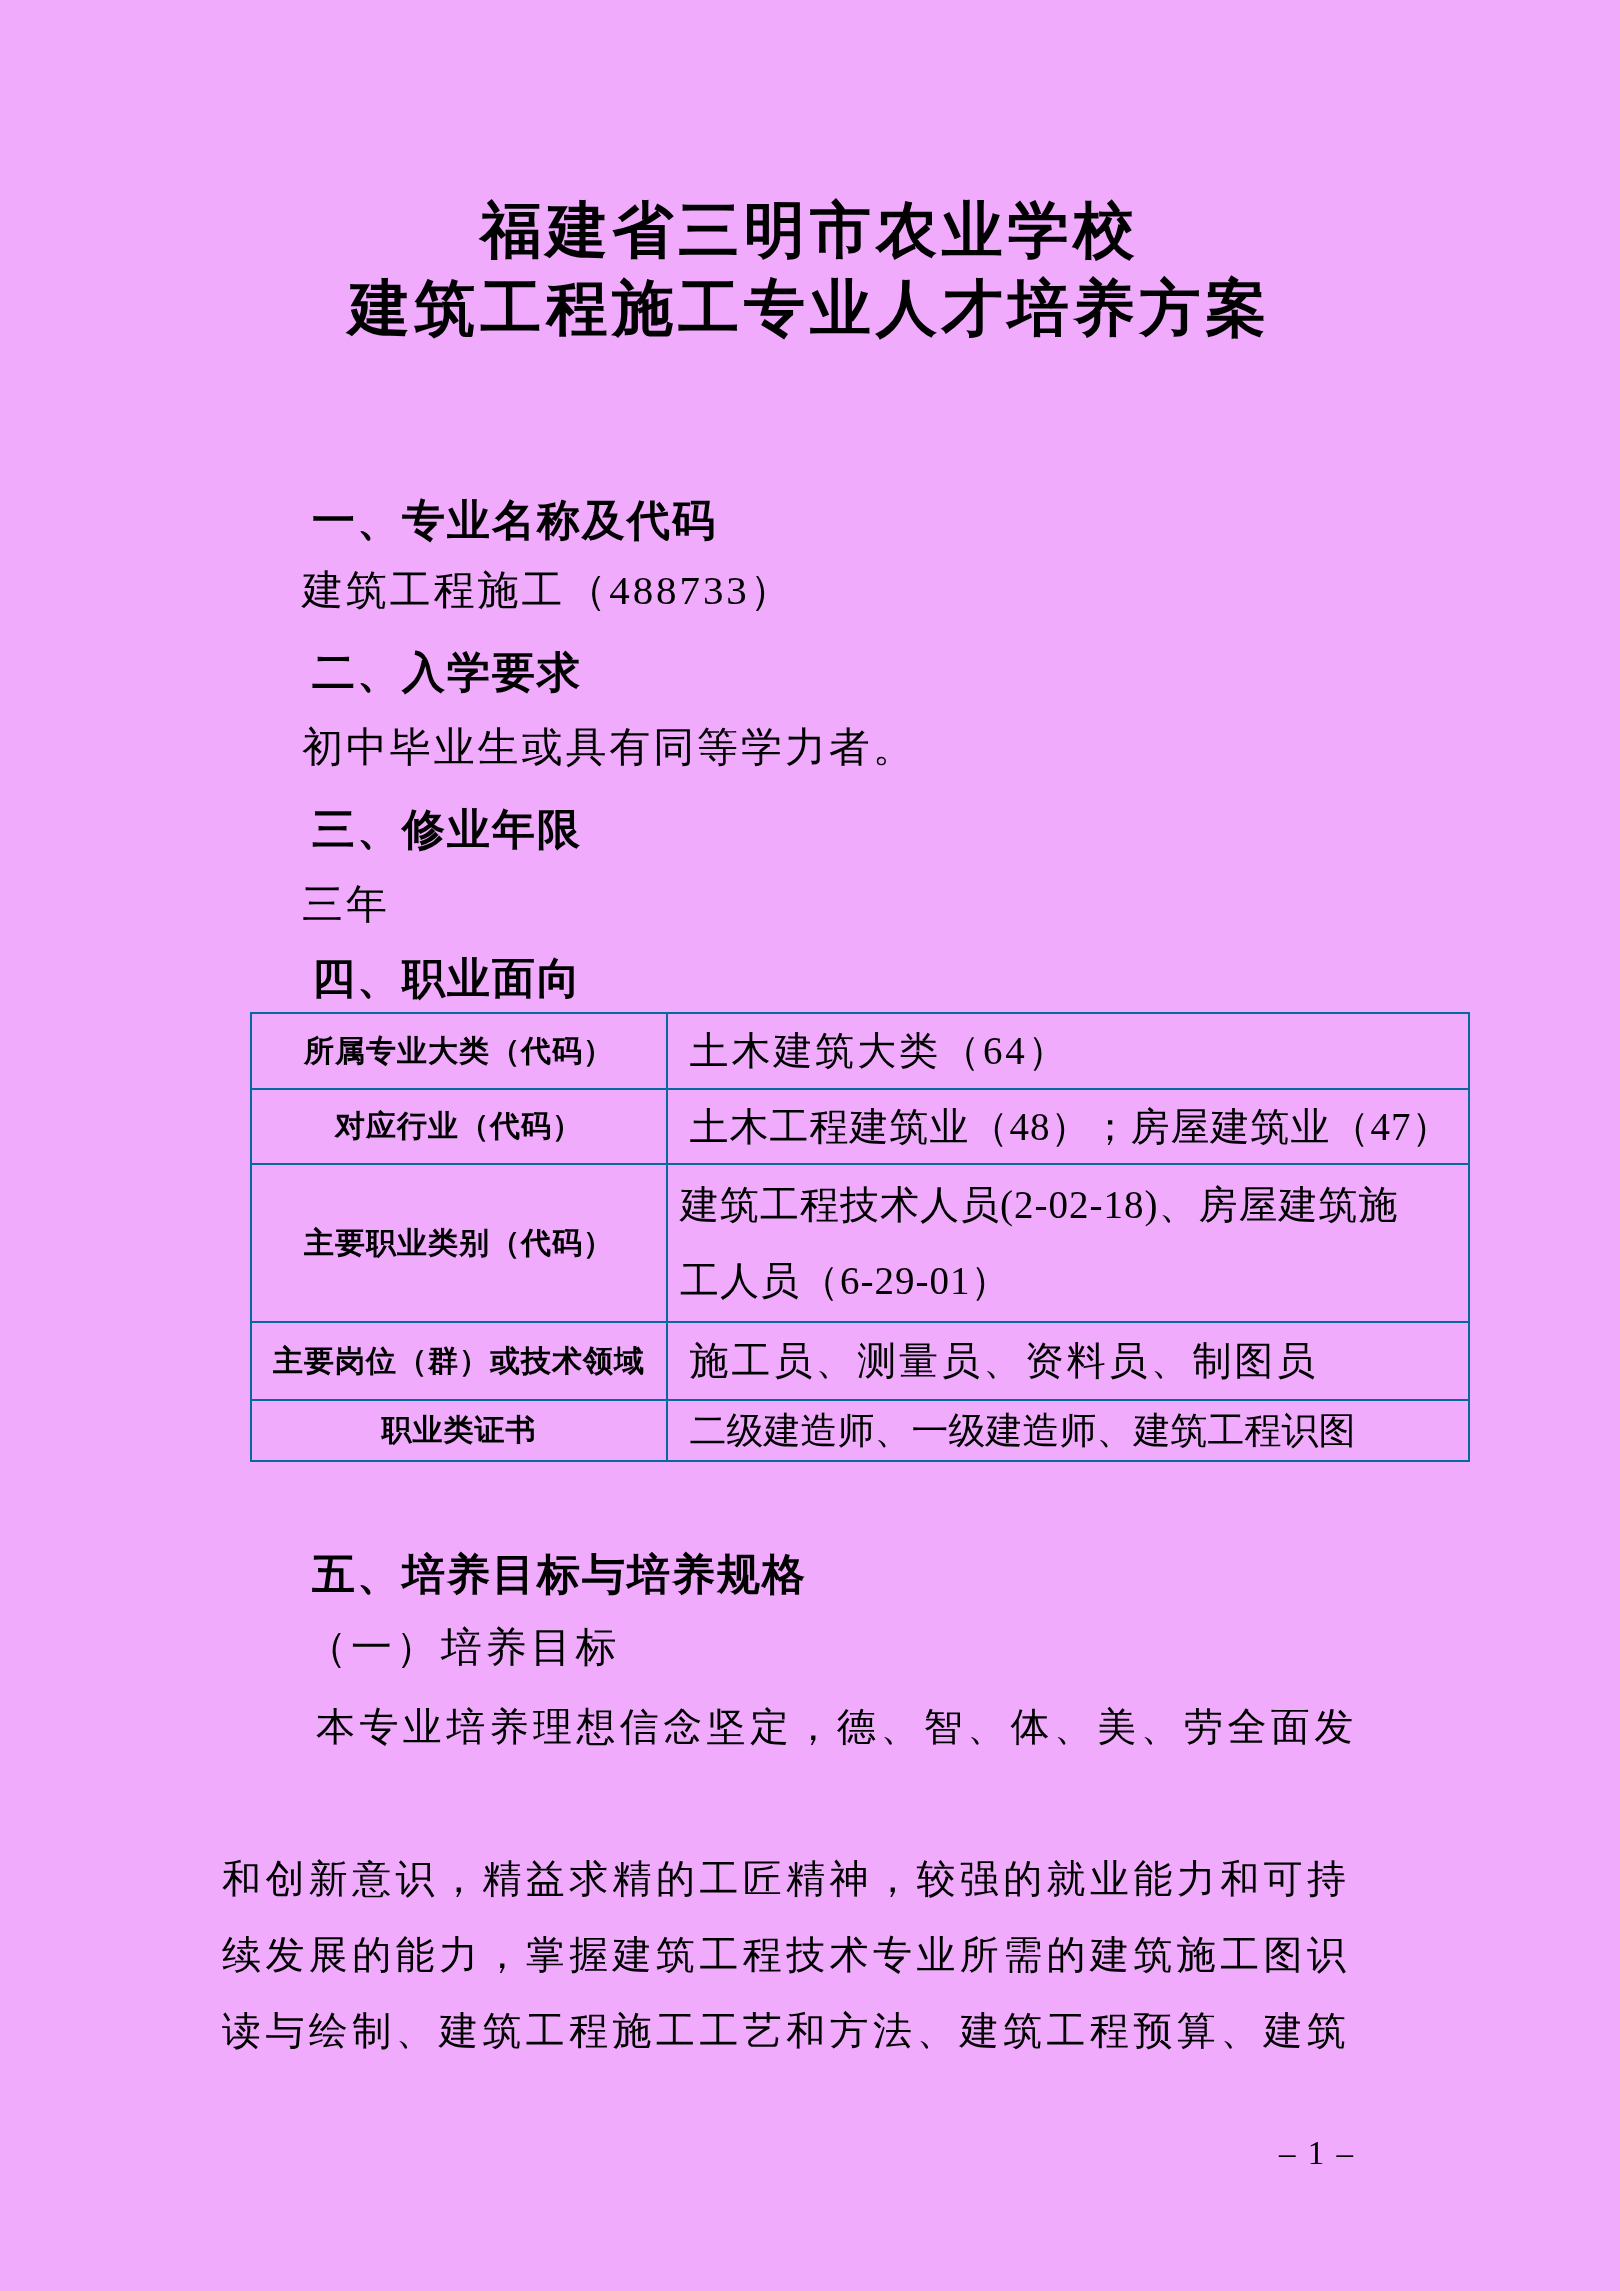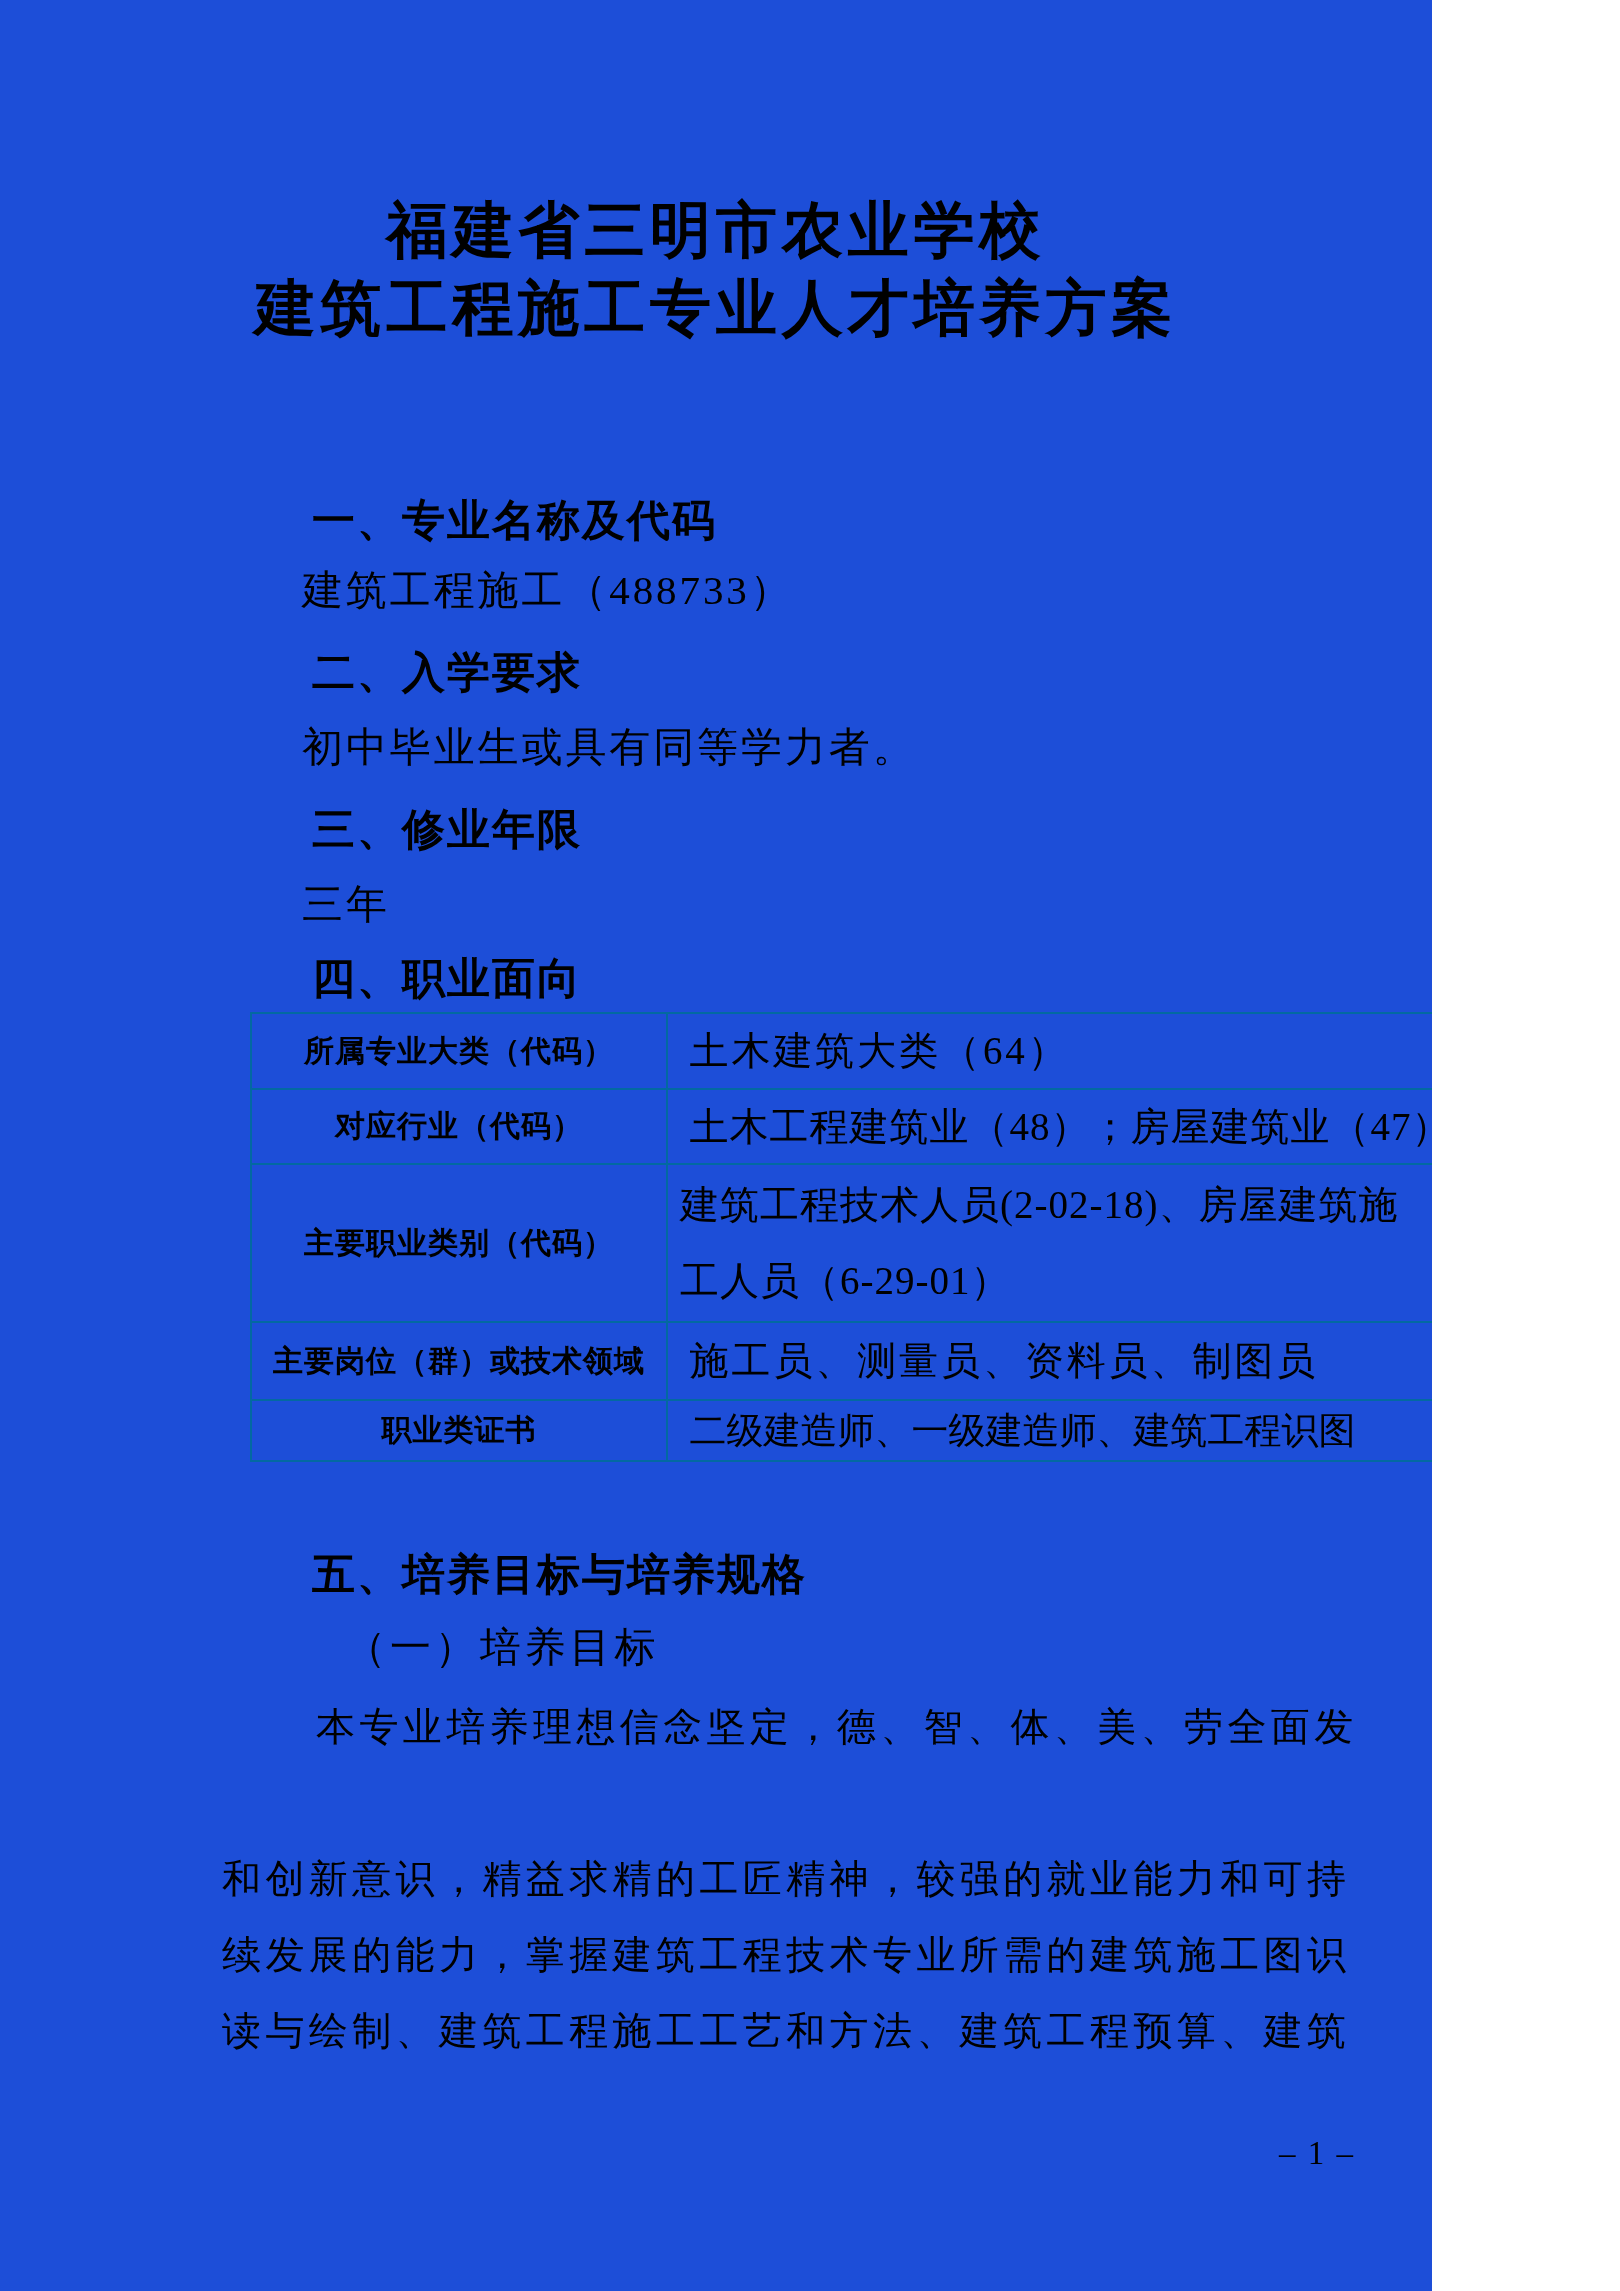--- a/index.html
+++ b/index.html
@@ -1,20 +1,20 @@
 <!DOCTYPE html>
 <html><head>
 <meta charset="utf-8">
 <style>
   html, body { margin: 0; padding: 0; background: #ffffff; }
   .page {
     position: relative;
-    width: 1432px;
+    width: 1620px;
     height: 2292px;
-    background: #1d4ed8;
+    background: #f0abfc;
     color: #000000;
     font-family: "Liberation Serif", "DejaVu Serif", serif;
     overflow: hidden;
   }
   .doc-title {
     position: absolute;
     top: 192px;
     left: 0;
     width: 100%;
     text-align: center;
@@ -49,21 +49,20 @@
   #b2 { left: 302px; top: 727px; }
   #b3 { left: 302px; top: 884px; }
   .sub-heading {
     position: absolute;
     left: 306px;
     top: 1627px;
     font-size: 41px;
     line-height: 41px;
     letter-spacing: 3.9px;
     white-space: nowrap;
-    margin-left: 39px;
   }
   .para-line {
     position: absolute;
     font-size: 39px;
     line-height: 39px;
     letter-spacing: 4.4px;
     white-space: nowrap;
   }
   #p0 { left: 316px; top: 1707px; }
   #p1 { left: 222px; top: 1784px; }

